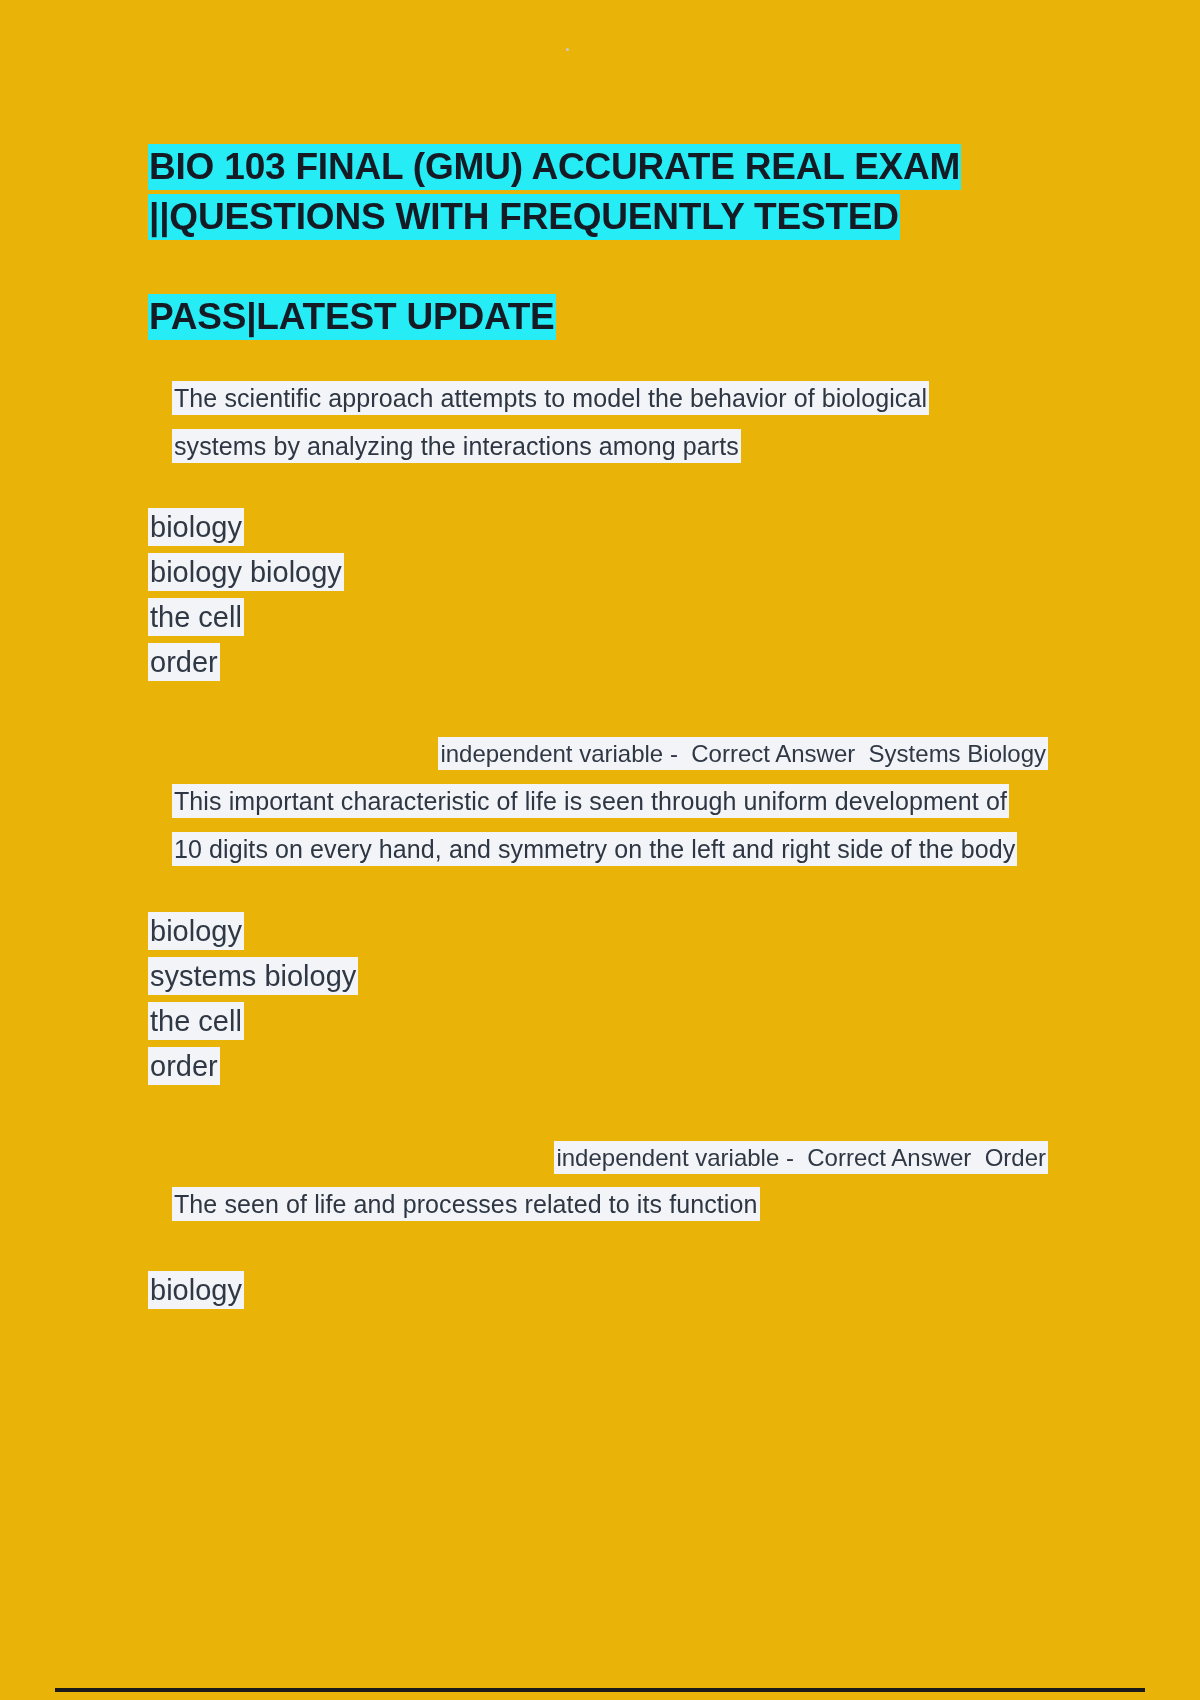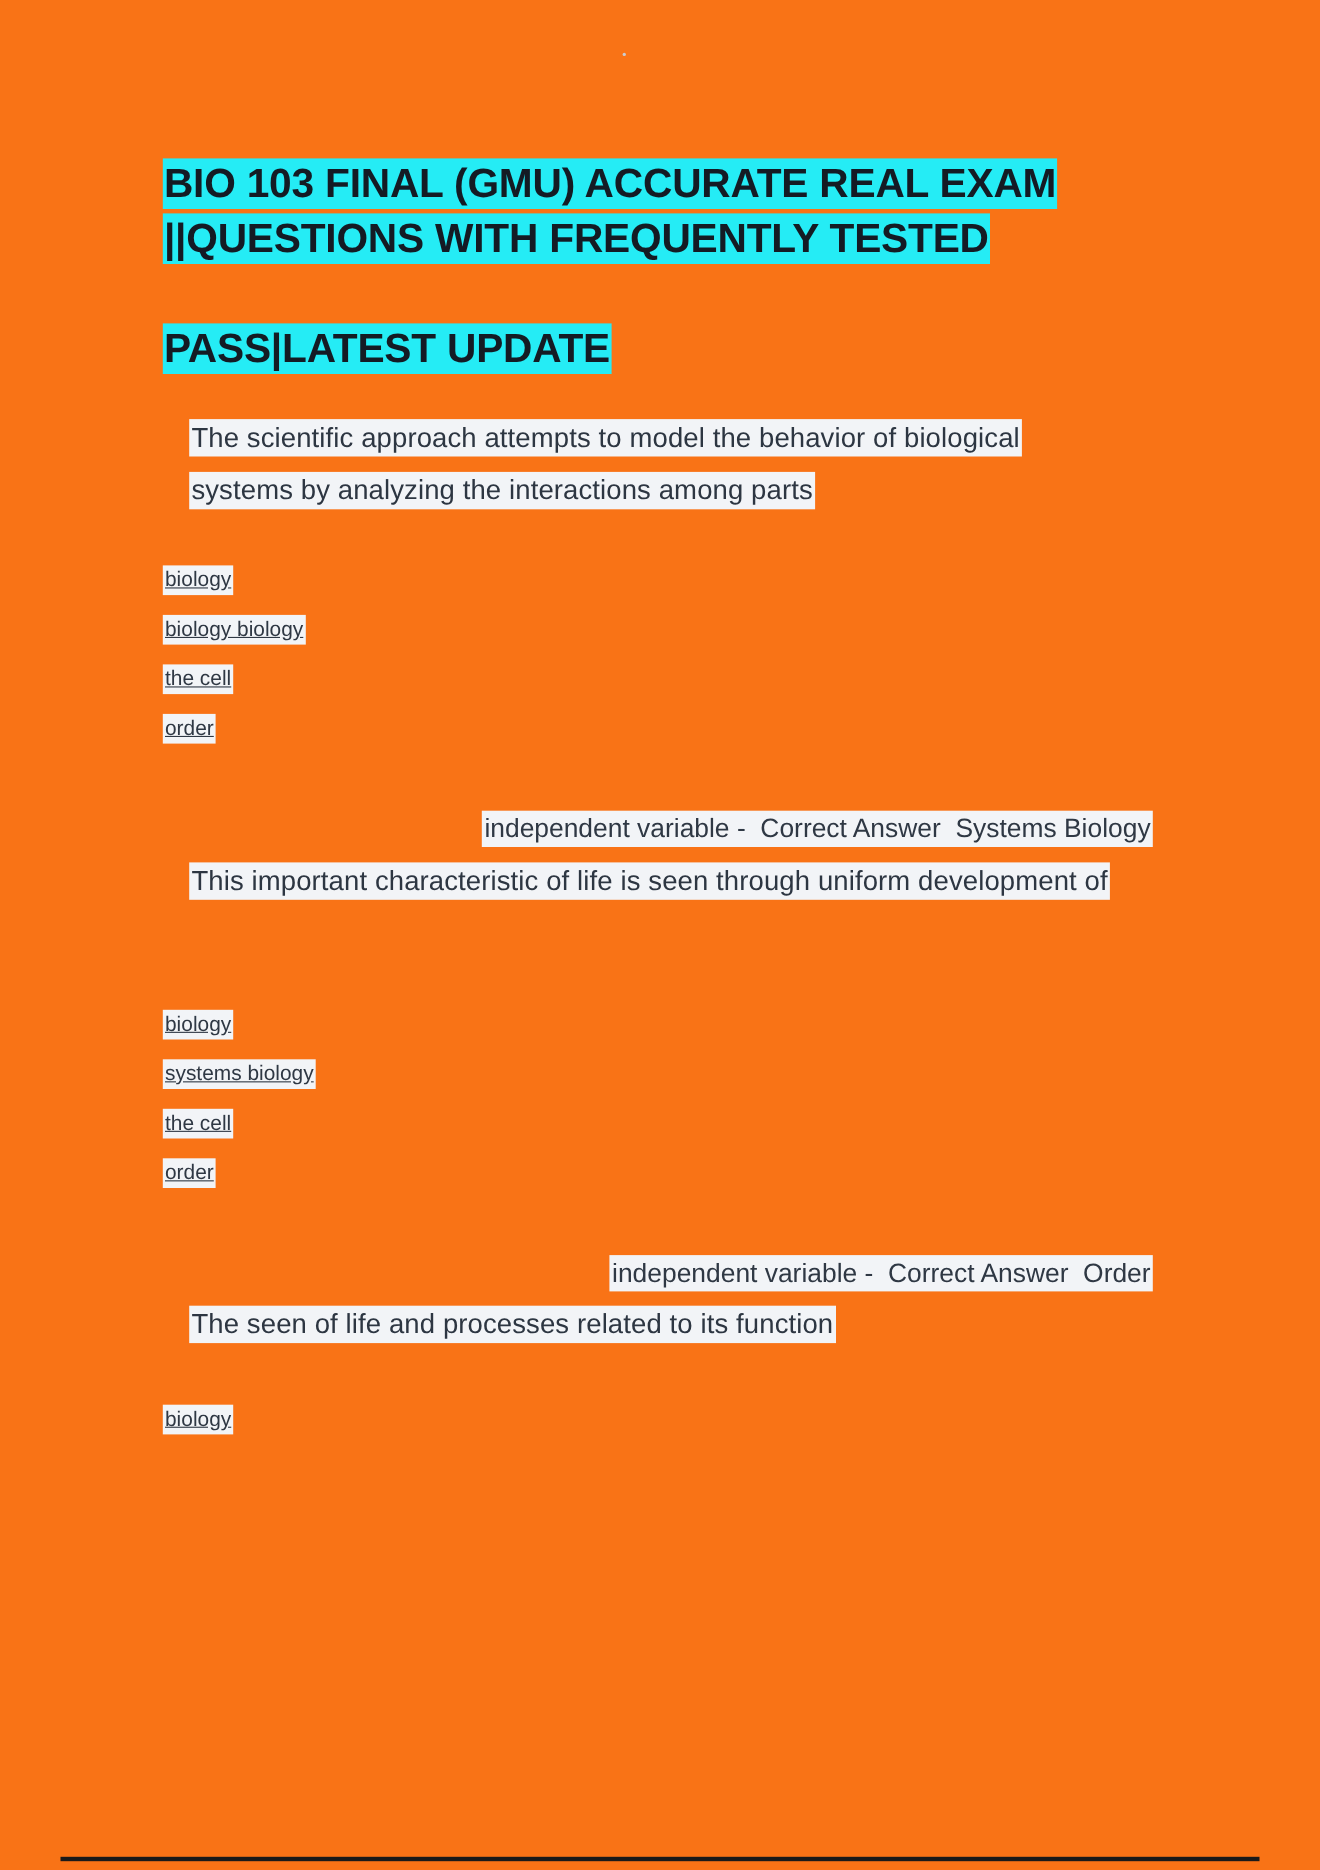--- a/index.html
+++ b/index.html
@@ -4,21 +4,21 @@
 <style>
   html, body {
     margin: 0;
     padding: 0;
     background: #ffffff;
   }
   .page {
     position: relative;
     width: 1200px;
     height: 1700px;
-    background: #f97316;
+    background: #eab308;
     overflow: hidden;
     font-family: "Liberation Sans", sans-serif;
   }
 
   
   .doc-title {
     position: absolute;
     left: 148px;
     top: 142px;
     width: 880px;
@@ -55,26 +55,25 @@
     -webkit-box-decoration-break: clone;
     padding: 3px 2px;
     margin-left: 24px;
   }
   .opt-list {
     list-style: none;
     margin: 0;
     padding: 0;
   }
   .opt-list li {
-    font-size: 19px;
+    font-size: 29px;
     line-height: 45px;
     color: #2f3844;
     margin: 0;
     padding: 0;
-    text-decoration: underline;
   }
   .opt-list li span {
     background: #f2f4f7;
     padding: 3px 2px;
   }
   .answer-line {
     font-size: 24px;
     line-height: 45px;
     color: #2f3844;
     margin: 0;
@@ -143,20 +142,21 @@
     <li><span>order</span></li>
   </ul>
 
   <p class="block answer-line" id="answer-q1">
     <span class="hl">independent variable -  Correct Answer  Systems Biology</span>
   </p>
 
   <div class="block" id="block-q2">
     <p class="q-text">
       <span class="hl">This important characteristic of life is seen through uniform development of</span><br>
+      <span class="hl">10 digits on every hand, and symmetry on the left and right side of the body</span>
     </p>
   </div>
 
   <ul class="block opt-list" id="list-q2">
     <li><span>biology</span></li>
     <li><span>systems biology</span></li>
     <li><span>the cell</span></li>
     <li><span>order</span></li>
   </ul>
 

